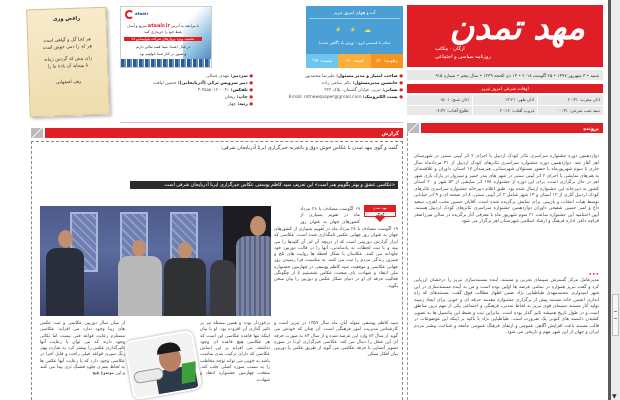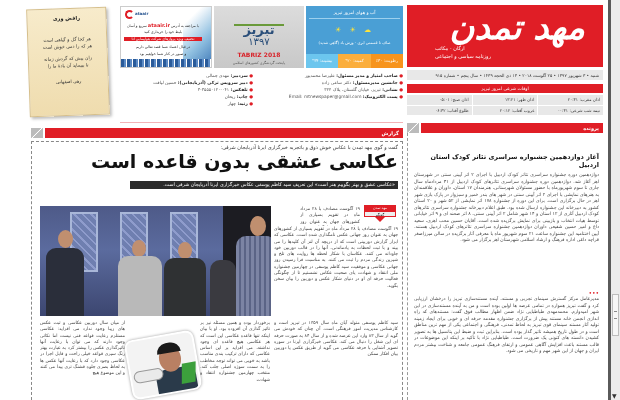--- a/index.html
+++ b/index.html
@@ -109,27 +109,20 @@
     <div class="logo"></div>
     <div class="brand">ataair</div>
     <div class="line" style="top:15px"><span>با مراجعه به آدرس</span> <span class="url">ataair.ir</span> <span>سریع و آسان</span></div>
     <div class="line" style="top:23px">بلیط خود را خریداری کنید</div>
     <div class="line hl" style="top:30px">تخفیف ویژه پروازهای شرکت هواپیمایی آتا</div>
     <div class="line" style="top:38px">در قبال اعتماد شما قصد تعالی داریم</div>
     <div class="line" style="top:45px">و صبور در کنار شما خواهیم بود</div>
     <div class="city"></div>
   </div>
 
-  <div class="tabriz">
-    <div class="skyline"></div>
-    <div class="fa">تبریز</div>
-    <div class="yr">۱۳۹۷</div>
-    <div class="en">TABRIZ 2018</div>
-    <div class="sub">پایتخت گردشگری کشورهای اسلامی</div>
-  </div>
 
   <div class="weather">
     <div class="t">آب و هوای امروز تبریز</div>
     <div class="sep"></div>
     <div class="icons">☀ ☀ ☁</div>
     <div class="msg">صاف تا قسمتی ابری - وزش باد (گاهی شدید)</div>
     <div class="bot">
       <div class="b1">رطوبت: ۳۰٪</div>
       <div class="b2">کمینه: ۲۰°</div>
       <div class="b3">بیشینه: ۳۴°</div>
@@ -173,21 +166,20 @@
     <div class="grey"></div>
     <div class="red" style="left:14px">گزارش</div>
   </div>
   <div class="section-bar" style="left:407px;top:123px;width:196px">
     <div class="grey"></div>
     <div class="red" style="left:14px">پرونده</div>
   </div>
 
   <div class="main-box"></div>
   <div class="kicker">گفت و گوی مهد تمدن با عکاس خوش ذوق و باتجربه خبرگزاری ایرنا آذربایجان شرقی:</div>
-  <div class="headline">عکاسی عشقی بدون قاعده است</div>
   <div class="lede">«عکاسی عشق و بهتر بگوییم هنر است» این تعریف سید کاظم یوسفی عکاس خبرگزاری ایرنا آذربایجان شرقی است.</div>
 
   <div class="photo1">
     <div class="win" style="left:30px"></div>
     <div class="win" style="left:80px"></div>
     <div class="win" style="left:130px"></div>
     <div class="dark"></div>
     <div class="h" style="left:18px;top:24px;width:15px;height:18px"></div>
     <div class="p" style="left:6px;top:42px;width:38px;height:70px;background:#2a2e3a"></div>
     <div class="h" style="left:92px;top:34px;width:14px;height:17px"></div>
@@ -213,21 +205,20 @@
 
   <div class="photo2">
     <div class="body"></div>
     <div class="face"></div>
     <div class="hair"></div>
     <div class="strap"></div>
     <div class="lens"></div>
   </div>
 
   <div class="right-col">
-    <h3>آغاز دوازدهمین جشنواره سراسری تئاتر کودک استان اردبیل</h3>
     <p style="height:110px;overflow:hidden">دوازدهمین دوره جشنواره سراسری تئاتر کودک اردبیل با اجرای ۲ اثر آیینی سنتی در شهرستان اهر آغاز شد. دوازدهمین دوره جشنواره سراسری تئاترهای کودک اردبیل از ۳۱ مردادماه سال جاری تا سوم شهریورماه با حضور مسئولان شهرستانی، هنرمندان ۱۷ استان، داوران و علاقمندان به هنرهای نمایشی با اجرای ۲ اثر آیینی سنتی در شهر های بندر خمیر و سبزوار در پارک بازی شهر اهر در حال برگزاری است. برای این دوره از جشنواره ۱۷۸ اثر نمایشی از ۵۲ شهر و ۲۰ استان کشور به دبیرخانه این جشنواره ارسال شده بود. طبق اعلام دبیرخانه جشنواره سراسری تئاترهای کودک اردبیل آثاری از ۱۲ استان و ۱۴ شهر شامل ۲ اثر آیینی سنتی، ۸ اثر صحنه ای و ۹ اثر خیابانی توسط هیات انتخاب و بازبینی برای نمایش برگزیده شده است. آقایان حسین محب اهری، سعید داغ و امیر حسین شفیعی داوران دوازدهمین جشنواره سراسری تئاترهای کودک اردبیل هستند. آیین اختتامیه این جشنواره ساعت ۲۱ سوم شهریور ماه با معرفی آثار برگزیده در سالن میرزاصغر قراچه داغی اداره فرهنگ و ارشاد اسلامی شهرستان اهر برگزار می شود.</p>
     <div class="dots">•••</div>
     <p style="height:100px;overflow:hidden">مدیرعامل مرکز گسترش سینمای تجربی و مستند، آینده مستندسازی تبریز را درخشان ارزیابی کرد و گفت تبریز همواره در تمامی عرصه ها اولین بوده است و من به آینده مستندسازی در این شهر امیدوارم. محمدمهدی طباطبایی نژاد ضمن اظهار مطالب فوق گفت: مستندهای که راه اندازی انجمن خانه مستند پیش از برگزاری جشنواره مقدمه حرفه ای و خوبی برای ایجاد زمینه تولید آثار مستند سینمای قوی تبریز به لحاظ تمدنی، فرهنگی و اجتماعی یکی از مهم ترین مناطق است و در طول تاریخ همیشه تاثیر گذار بوده است. بنابراین ثبت و ضبط این پتانسیل ها به تصویر کشیدن دانسته های کنونی یک ضرورت است. طباطبایی نژاد با تاکید بر اینکه این موضوعات در قالب مستند باعث افزایش آگاهی عمومی و ارتقای فرهنگ عمومی جامعه و شناخت بیشتر مردم ایران و جهان از این شهر مهم و تاریخی می شود.</p>
   </div>
 </div>
 
 <div class="page-edge"></div>
 <div class="scrollbar">
   <div class="scroll-thumb"></div>
   <div class="scroll-arrow">▼</div>

